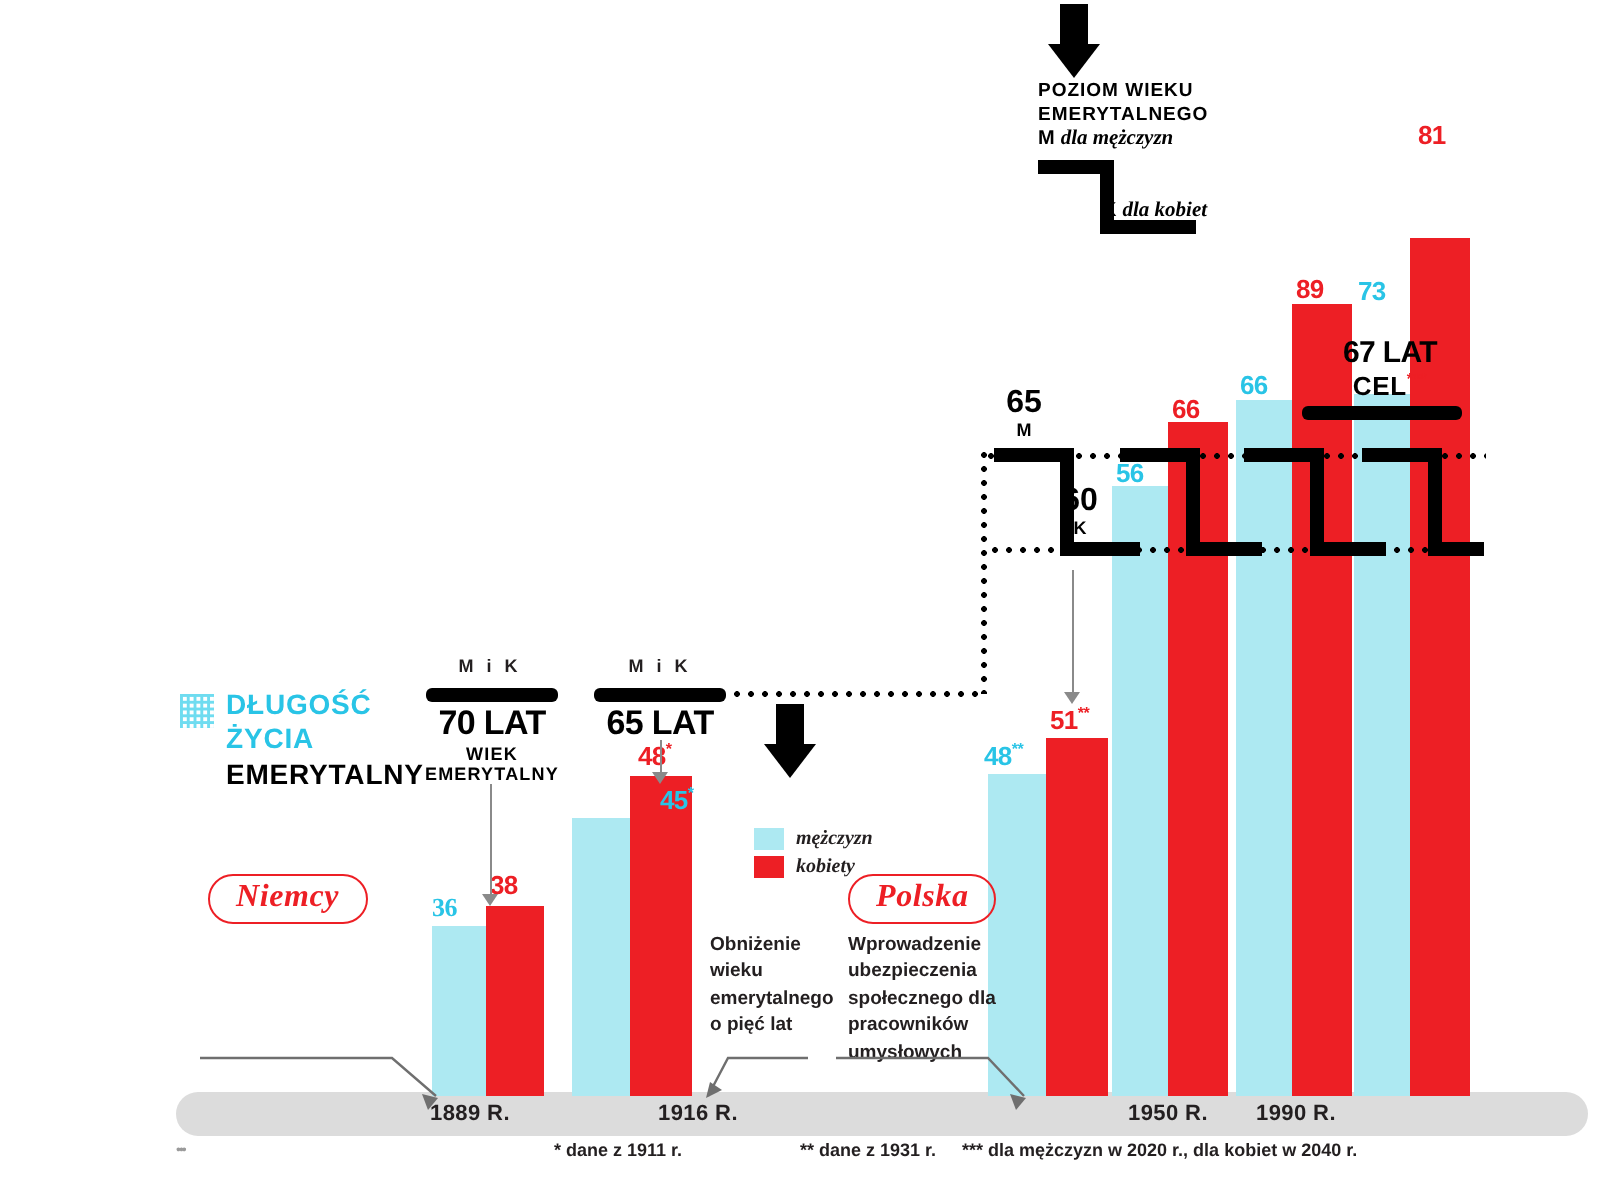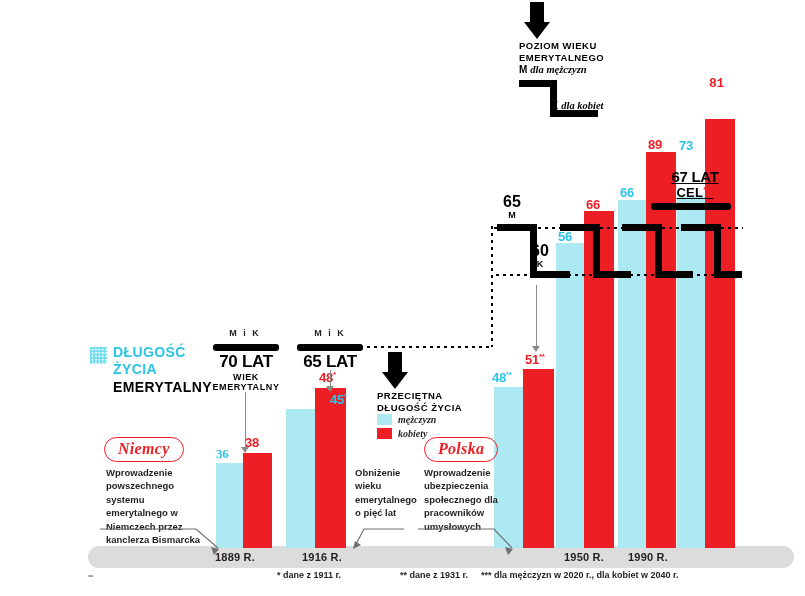--- a/index.html
+++ b/index.html
@@ -139,21 +139,21 @@
   .cel .sub .st{font-size:8px;color:#ed1f25;vertical-align:super;}
 </style>
 </head>
 <body>
 
 <div class="stage">
 
   <div class="abs timeline"></div>
 
   <div class="abs year" style="left:200px;top:551px;width:70px;">1889 R.</div>
-  <div class="abs year" style="left:287px;top:551px;width:70px;">1916 R.</div>
+  <div class="abs year" style="left:314px;top:551px;width:70px;">1916 R.</div>
   <div class="abs year" style="left:491px;top:551px;width:70px;margin-top:44px;">1927 R.</div>
   <div class="abs year" style="left:549px;top:551px;width:70px;">1950 R.</div>
   <div class="abs year" style="left:613px;top:551px;width:70px;">1990 R.</div>
   <div class="abs year" style="left:668px;top:551px;width:70px;margin-top:45px;">2012 R.</div>
 
   <div class="abs" style="left:216px;top:356px;width:56px;height:192px;">
     <div class="bar m" style="left:0px;width:27px;height:85px;"></div>
     <div class="bar k" style="left:27px;width:29px;height:95px;"></div>
     <div class="vlabel m" style="left:0px;top:90px;font-family:Liberation Serif, serif;">36</div>
     <div class="vlabel k" style="left:29px;top:79px;">38</div>
@@ -185,21 +185,21 @@
     <div class="bar m" style="left:0px;width:28px;height:348px;"></div>
     <div class="bar k" style="left:28px;width:30px;height:396px;"></div>
     <div class="vlabel m" style="left:2px;top:75px;">66</div>
     <div class="vlabel k" style="left:30px;top:27px;">89</div>
   </div>
 
   <div class="abs" style="left:677px;top:60px;width:58px;height:488px;">
     <div class="bar m" style="left:0px;width:28px;height:351px;"></div>
     <div class="bar k" style="left:28px;width:30px;height:429px;"></div>
     <div class="vlabel m" style="left:2px;top:78px;">73</div>
-    <div class="vlabel k" style="left:32px;top:16px;font-family:Liberation Mono, monospace;">81</div>
+    <div class="vlabel k" style="left:32px;top:0px;">81</div>
   </div>
 
   <div class="abs mik" style="left:209px;top:328px;width:72px;">M i K</div>
   <div class="abs agebar" style="left:213px;top:344px;width:66px;"></div>
   <div class="abs agecap" style="left:205px;top:352px;width:82px;">
     <div class="big">70 LAT</div>
     <div class="sub">WIEK</div>
     <div class="sub">EMERYTALNY</div>
   </div>
   <div class="abs gline" style="left:245px;top:392px;height:56px;"></div>
@@ -247,21 +247,21 @@
     <div class="n nblack">65</div>
     <div class="l nblack">M</div>
   </div>
   <div class="abs steplabel" style="left:518px;top:243px;width:44px;">
     <div class="n nblack">60</div>
     <div class="l nblack">K</div>
   </div>
   <div class="abs gline" style="left:536px;top:285px;height:62px;"></div>
   <div class="abs garrow" style="left:532px;top:346px;"></div>
 
-  <div class="abs cel" style="left:640px;top:168px;width:110px;text-decoration:underline;">
+  <div class="abs cel" style="left:640px;top:168px;width:110px;">
     <div class="big">67 LAT</div>
     <div class="sub"><span>CEL</span><span class="st">***</span></div>
   </div>
   <div class="abs agebar" style="left:651px;top:203px;width:80px;"></div>
 
   <div class="abs bigarrow" style="left:520px;top:2px;width:40px;height:40px;">
     <div class="stem" style="left:10px;top:0px;width:14px;height:22px;"></div>
     <div class="head" style="left:4px;top:20px;"></div>
   </div>
   <div class="abs anno-title" style="left:519px;top:40px;width:140px;">
@@ -275,43 +275,38 @@
     <span>K</span><em>dla kobiet</em>
   </div>
 
   <div class="abs step" style="left:519px;top:80px;width:38px;height:7px;"></div>
   <div class="abs step" style="left:550px;top:80px;width:7px;height:36px;"></div>
   <div class="abs step" style="left:550px;top:110px;width:48px;height:7px;"></div>
 
   <div class="abs bigarrow" style="left:378px;top:352px;width:40px;height:40px;">
     <div class="stem" style="left:10px;top:0px;width:14px;height:22px;"></div>
     <div class="head" style="left:4px;top:20px;"></div>
-  </div>
-  <div class="abs anno-title" style="left:377px;top:390px;width:140px;">
-    <div>PRZECIĘTNA</div>
-    <div>DŁUGOŚĆ ŻYCIA</div>
   </div>
   <div class="abs legrow" style="left:377px;top:414px;">
     <span class="swatch" style="background:#ade9f2;"></span>
     <span class="legtxt">mężczyzn</span>
   </div>
   <div class="abs legrow" style="left:377px;top:428px;">
     <span class="swatch" style="background:#ed1f25;"></span>
     <span class="legtxt">kobiety</span>
   </div>
 
   <div class="griddot"></div>
   <div class="titletext">
     <div class="t-line1">DŁUGOŚĆ</div>
     <div class="t-line1">ŻYCIA</div>
     <div class="t-line2">EMERYTALNY</div>
   </div>
 
   <div class="pill" style="left:104px;top:437px;">Niemcy</div>
-  <div class="copy" style="left:106px;top:466px;width:98px;">Wprowadzenie powszechnego systemu emerytalnego w Niemczech przez kanclerza Bismarcka</div>
 
   <div class="copy" style="left:355px;top:466px;width:50px;">Obniżenie wieku emerytalnego o pięć lat</div>
 
   <div class="pill" style="left:424px;top:437px;">Polska</div>
   <div class="copy" style="left:424px;top:466px;width:92px;">Wprowadzenie ubezpieczenia społecznego dla pracowników umysłowych</div>
 
   <div class="leader" style="left:100px;top:526px;">
     <svg width="128" height="30" viewBox="0 0 128 30">
       <path d="M0,3 L96,3 L118,22" stroke="#6f6f6f" stroke-width="1.2" fill="none"></path>
       <path d="M119,23 l-8,-2 l3,8 z" fill="#6f6f6f"></path>

